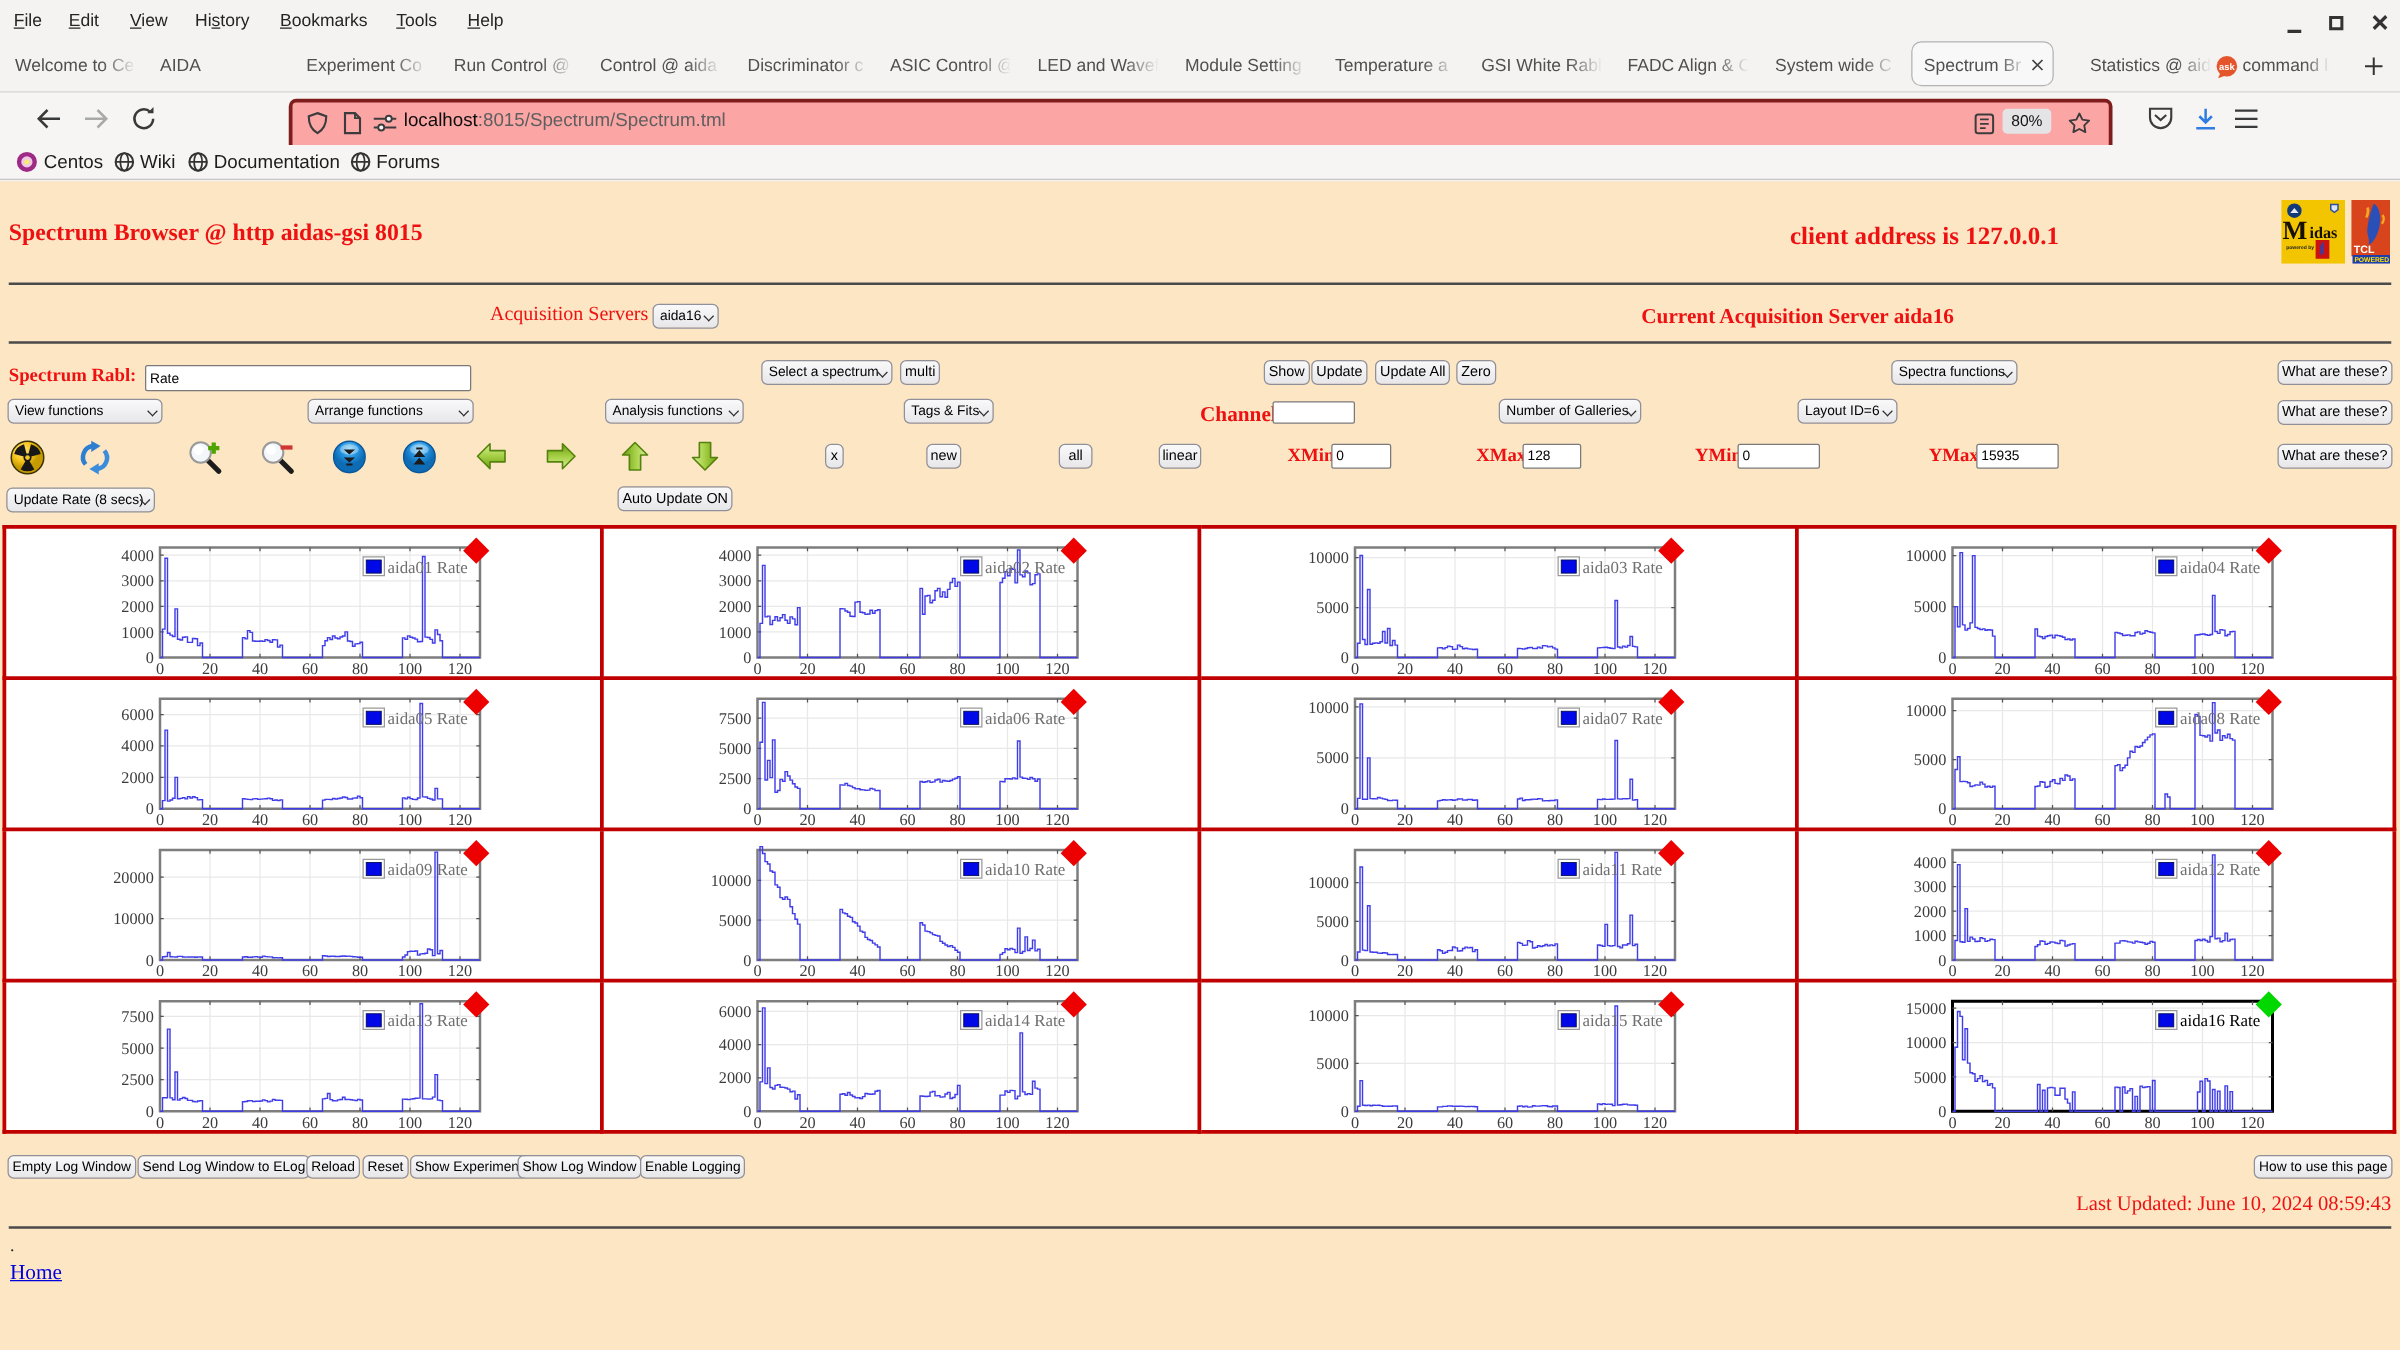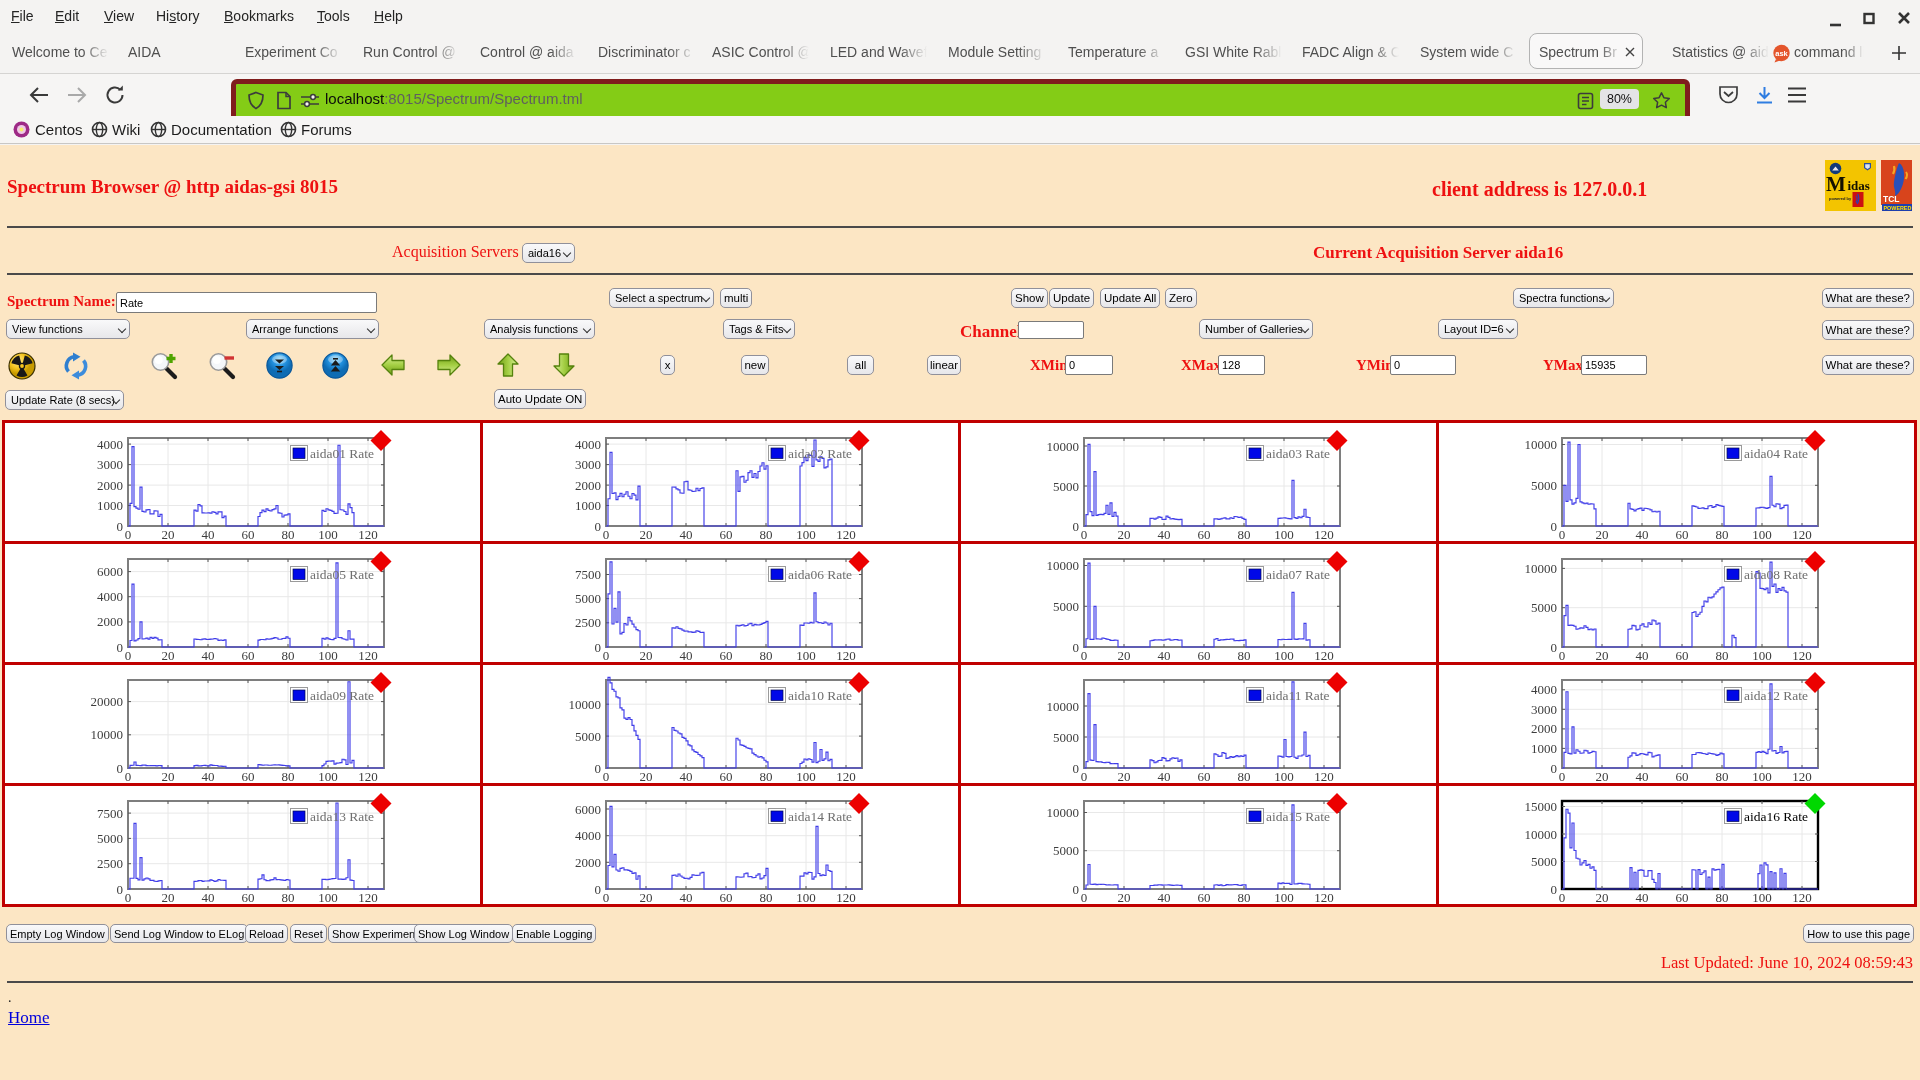--- a/index.html
+++ b/index.html
@@ -5,21 +5,21 @@
 body{font-family:"Liberation Sans",sans-serif;background:#fdf6ec;}
 #win{position:absolute;inset:0;width:1920px;height:1080px;}
 
 #chrome{position:absolute;left:0;top:0;width:1920px;height:146px;background:#f4f3f2;}
 #chrome .mi{position:absolute;top:8px;font-size:14px;color:#242424;}
 #winbtns{position:absolute;top:9px;right:8px;width:100px;height:22px;}
 .tabtxt{position:absolute;top:44px;font-size:14px;color:#4f4f4f;white-space:nowrap;overflow:hidden;}
 .fade{-webkit-mask-image:linear-gradient(90deg,#000 70%,transparent 97%);mask-image:linear-gradient(90deg,#000 70%,transparent 97%);}
 #activetab{position:absolute;left:1529px;top:33px;width:114px;height:36px;background:#f9f8f8;border:1px solid #b3b3b3;border-radius:8px;}
 #navrow{position:absolute;left:0;top:73px;width:1920px;height:43px;background:#f6f5f4;border-top:1px solid #d5d4d2;}
-#urlbox{position:absolute;left:231px;top:5px;width:1459px;height:48px;background:#84cc16;border:5px solid #7f1d1d;border-radius:6px;}
+#urlbox{position:absolute;left:231px;top:5px;width:1459px;height:48px;background:#fca5a5;border:3px solid #7f1d1d;border-radius:6px;}
 #urltext{position:absolute;left:89px;top:6px;font-size:15px;color:#0c0c0c;}
 #urltext span{color:#5f5f5f;}
 #zoomchip{position:absolute;right:46px;top:5px;background:#e4e4e6;border-radius:4px;font-size:12.5px;color:#111;padding:3px 7px;}
 #bmrow{position:absolute;left:0;top:116px;width:1920px;height:28px;background:#f6f5f4;border-bottom:1px solid #c8c7c5;}
 .bmtxt{position:absolute;top:5px;font-size:15px;color:#1c1c1c;}
 
 #page{position:absolute;left:0;top:145px;width:1920px;height:935px;background:#fce6c4;font-family:"Liberation Serif",serif;}
 hr.rl{position:absolute;left:7px;width:1906px;border:none;border-top:2px solid #4a4a4a;}
 #title{position:absolute;left:7px;top:31px;font-size:19px;font-weight:bold;color:#ee1111;}
 #cliaddr{position:absolute;left:1432px;top:33px;font-size:20px;font-weight:bold;color:#ee1111;}
@@ -180,21 +180,21 @@
         <path d="M25 12c1.5 2 1 5-.5 7" stroke="#f5a623" stroke-width="2" fill="none"></path>
         <text x="2" y="42" font-family="Liberation Sans" font-weight="bold" font-size="8.5" fill="#fff">TCL</text>
         <rect x="1" y="44" width="30" height="7" fill="#1d3fae"></rect>
         <text x="2.5" y="49.8" font-family="Liberation Sans" font-weight="bold" font-size="5.4" fill="#ffe000">POWERED</text>
       </svg>
       <hr class="rl" style="top:81px">
       <hr class="rl" style="top:128px">
       <div class="rlab" style="left:392px;top:98px;font-size:16px">Acquisition Servers</div>
       <div class="sel" style="left:522px;top:98px;width:53px">aida16</div>
       <div class="rlab" style="left:1313px;top:98px;font-size:17px;font-weight:bold">Current Acquisition Server aida16</div>
-      <div class="rlab" style="left:7px;top:148px;font-size:15px;font-weight:bold">Spectrum Name:</div>
+      <div class="rlab" style="left:7px;top:148px;font-size:15px;font-weight:bold">Spectrum Rabl:</div>
       <div class="inp" style="left:116px;top:147px;width:261px;height:21px">Rate</div>
       <div class="sel" style="left:609px;top:143px;width:105px">Select a spectrum</div>
       <div class="btn" style="left:720px;top:143px">multi</div>
       <div class="btn" style="left:1011px;top:143px">Show</div>
       <div class="btn" style="left:1049px;top:143px">Update</div>
       <div class="btn" style="left:1100px;top:143px">Update All</div>
       <div class="btn" style="left:1165px;top:143px">Zero</div>
       <div class="sel" style="left:1513px;top:143px;width:101px">Spectra functions</div>
       <div class="btn" style="right:6px;top:143px">What are these?</div>
       <div class="sel" style="left:6px;top:174px;width:124px">View functions</div>

